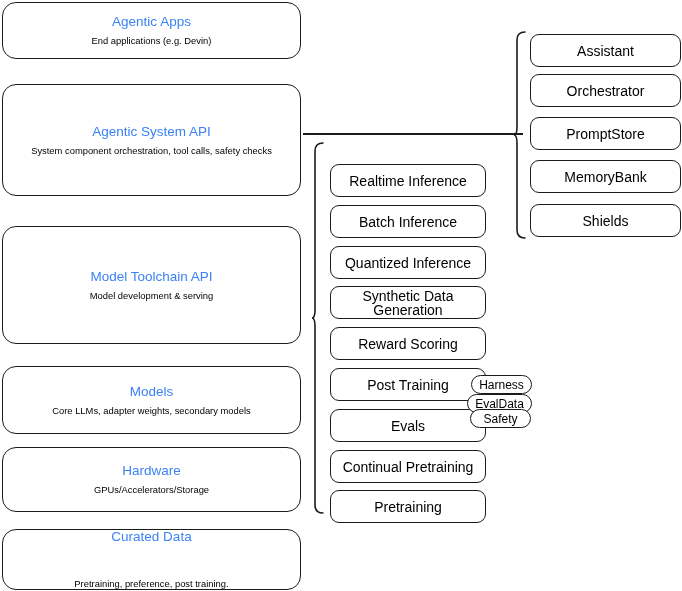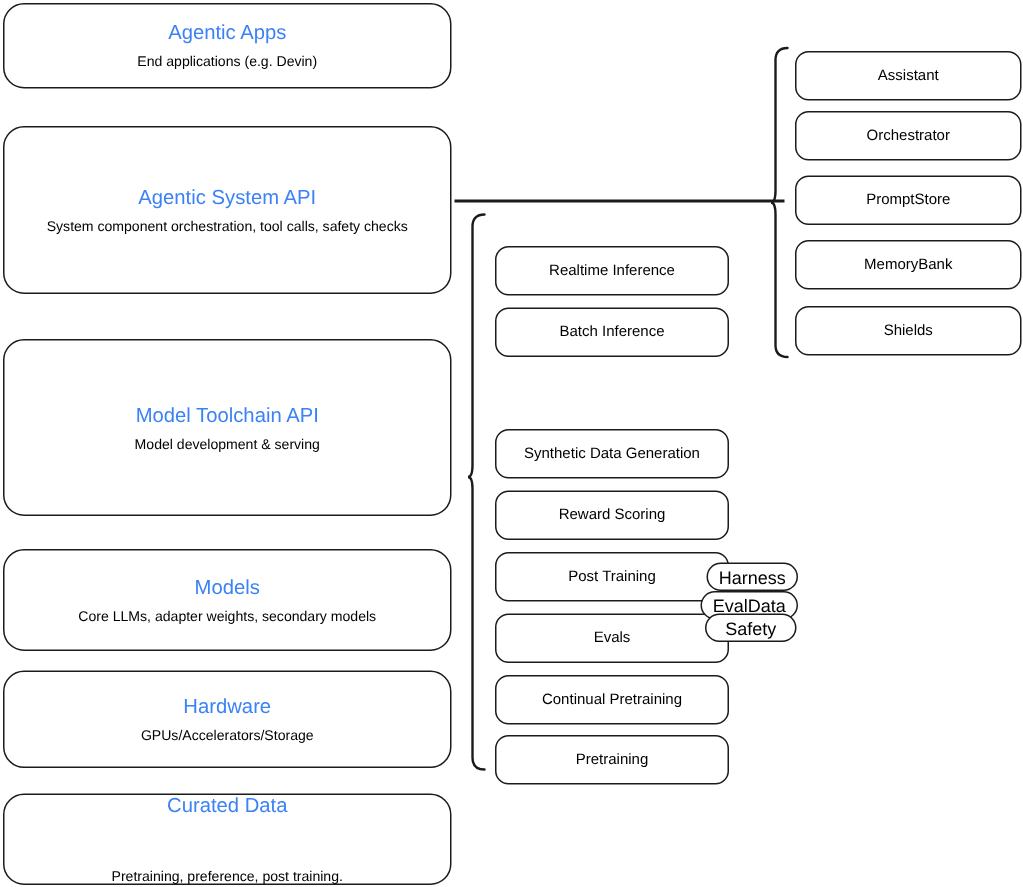--- a/index.html
+++ b/index.html
@@ -48,21 +48,21 @@
   
   .stack-box { left: 2px; width: 299px; }
 
   
   .cap-box {
     height: 33px;
     border-radius: 9px;
     border-width: 1.7px;
   }
   .cap-label {
-    font-size: 10px;
+    font-size: 14px;
     line-height: 1;
   }
   .mid-box  { left: 330px; width: 156px; margin-top: 20px; }
   .right-box{ left: 530px; width: 151px; }
 
   
   .pill {
     position: absolute;
     box-sizing: border-box;
     height: 19px;
@@ -136,20 +136,23 @@
       <path d="M 11 2 Q 3 2 3 10 L 3 169 Q 3 177 0 177 Q 3 177 3 185 L 3 364 Q 3 372 11 372" fill="none" stroke="#1b1b1b" stroke-width="1.6" stroke-linecap="round"></path>
     </svg>
   </div>
 
   <div class="box cap-box mid-box" style="top:144px;">
     <div class="cap-label">Realtime Inference</div>
   </div>
   <div class="box cap-box mid-box" style="top:185px;">
     <div class="cap-label">Batch Inference</div>
   </div>
+  <div class="box cap-box mid-box" style="top:226px;">
+    <div class="cap-label">Quantized Inference</div>
+  </div>
   <div class="box cap-box mid-box" style="top:266px;">
     <div class="cap-label">Synthetic Data Generation</div>
   </div>
   <div class="box cap-box mid-box" style="top:307px;">
     <div class="cap-label">Reward Scoring</div>
   </div>
   <div class="box cap-box mid-box" style="top:348px;">
     <div class="cap-label">Post Training</div>
   </div>
   <div class="box cap-box mid-box" style="top:389px;">

